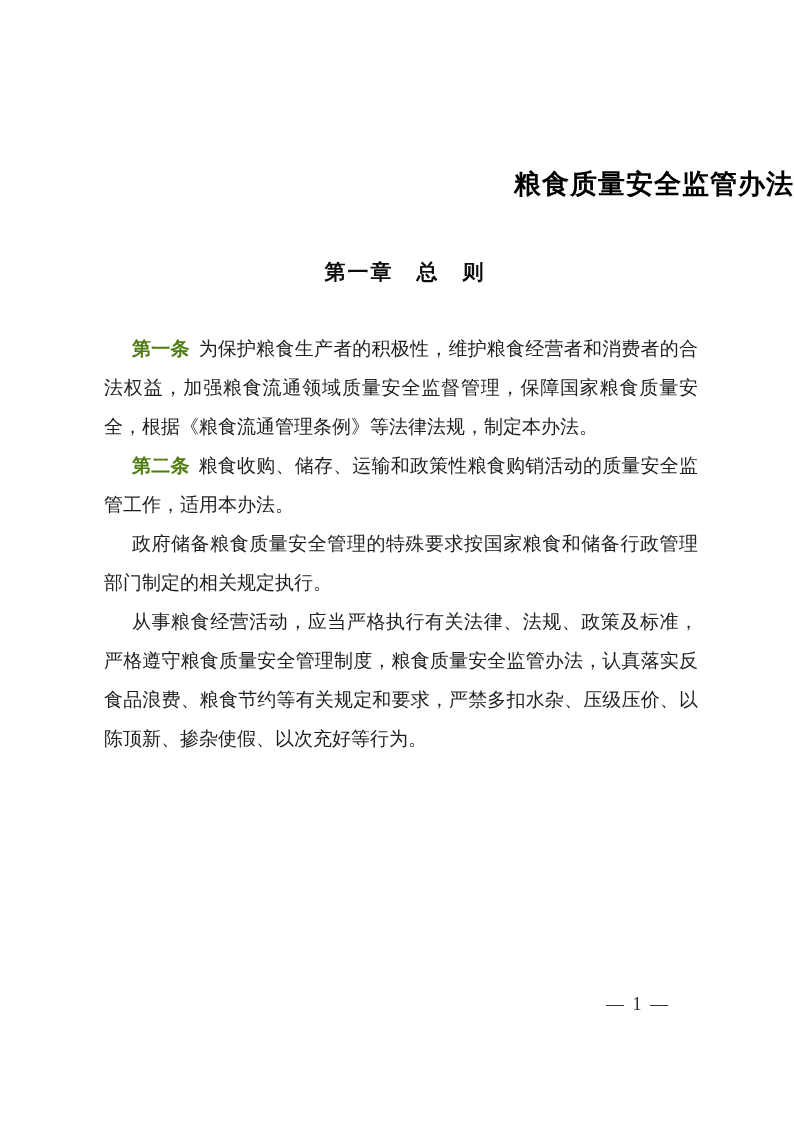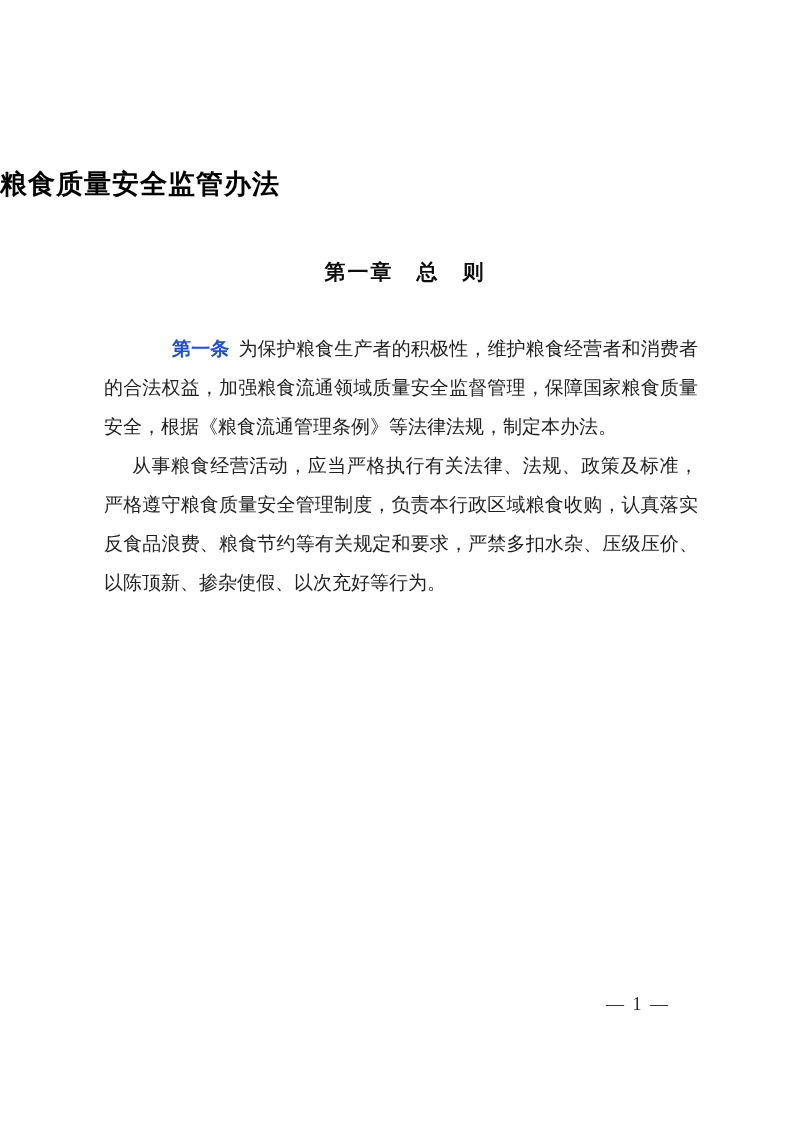--- a/index.html
+++ b/index.html
@@ -19,21 +19,21 @@
     height: 1123px;
     background: #ffffff;
     overflow: hidden;
   }
   .doc-title {
     position: absolute;
     top: 168px;
     left: 0;
     width: 100%;
     margin: 0;
-    text-align: left;
+    text-align: right;
     font-size: 27px;
     line-height: 32px;
     font-weight: bold;
     letter-spacing: 1px;
     color: #000000;
   }
   .chapter-heading {
     position: absolute;
     top: 252px;
     left: 0;
@@ -58,23 +58,22 @@
     color: #1f1f1f;
   }
   .body-text p {
     margin: 0;
     padding: 0;
     text-indent: 28px;
   }
   .article-label {
     font-weight: bold;
     font-family: "Liberation Sans", "DejaVu Sans", sans-serif;
-    color: #1d4ed8;
+    color: #4d7c0f;
     margin-right: 9px;
-    margin-left: 40px;
   }
   .page-number {
     position: absolute;
     top: 994px;
     right: 124px;
     font-size: 18px;
     line-height: 20px;
     letter-spacing: 2px;
     color: #2a2a2a;
   }
@@ -82,17 +81,19 @@
 </head>
 <body>
 
 <div class="page">
   <h1 class="doc-title">粮食质量安全监管办法</h1>
 
   <h2 class="chapter-heading">第一章　总　则</h2>
 
   <div class="body-text" id="paragraph-container">
       <p><span class="article-label">第一条</span><span>为保护粮食生产者的积极性，维护粮食经营者和消费者的合法权益，加强粮食流通领域质量安全监督管理，保障国家粮食质量安全，根据《粮食流通管理条例》等法律法规，制定本办法。</span></p>
-      <p><span>从事粮食经营活动，应当严格执行有关法律、法规、政策及标准，严格遵守粮食质量安全管理制度，负责本行政区域粮食收购，认真落实反食品浪费、粮食节约等有关规定和要求，严禁多扣水杂、压级压价、以陈顶新、掺杂使假、以次充好等行为。</span></p>
+      <p><span class="article-label">第二条</span><span>粮食收购、储存、运输和政策性粮食购销活动的质量安全监管工作，适用本办法。</span></p>
+      <p><span>政府储备粮食质量安全管理的特殊要求按国家粮食和储备行政管理部门制定的相关规定执行。</span></p>
+      <p><span>从事粮食经营活动，应当严格执行有关法律、法规、政策及标准，严格遵守粮食质量安全管理制度，粮食质量安全监管办法，认真落实反食品浪费、粮食节约等有关规定和要求，严禁多扣水杂、压级压价、以陈顶新、掺杂使假、以次充好等行为。</span></p>
     </div>
 
   <div class="page-number">— 1 —</div>
 </div>
 
 </body></html>

